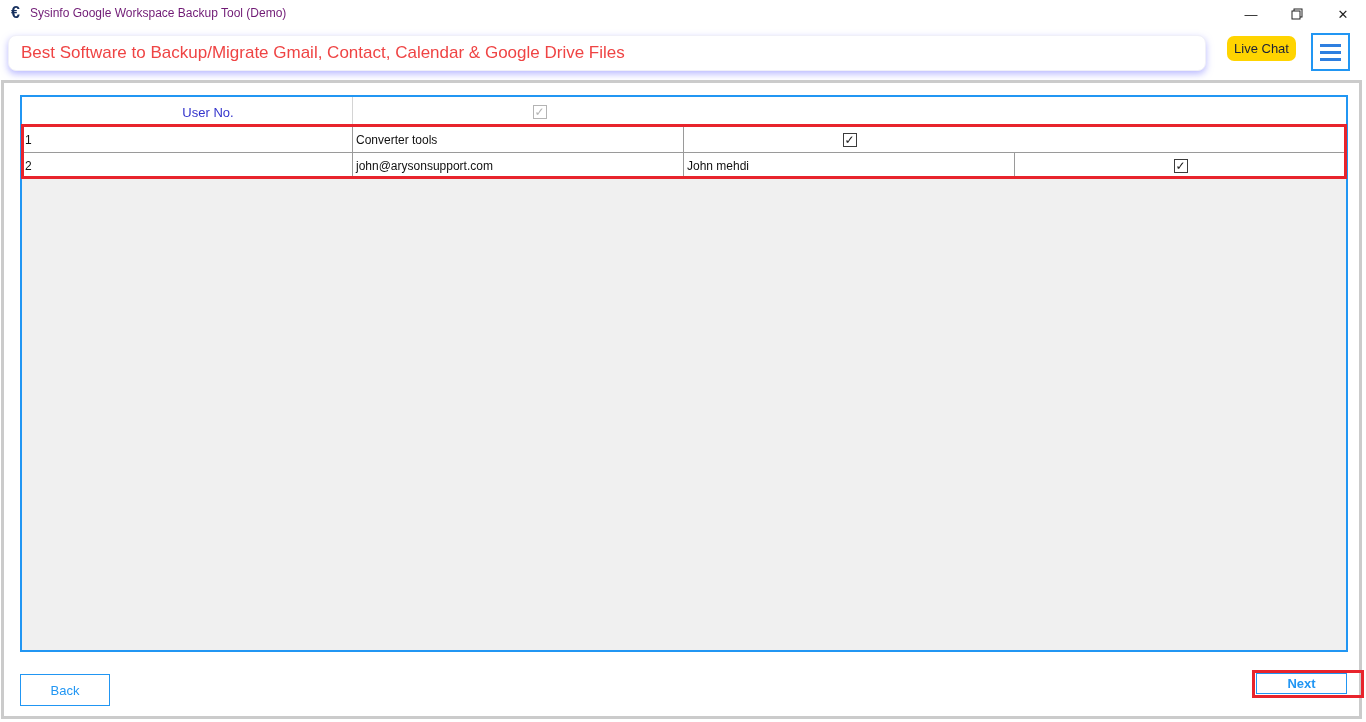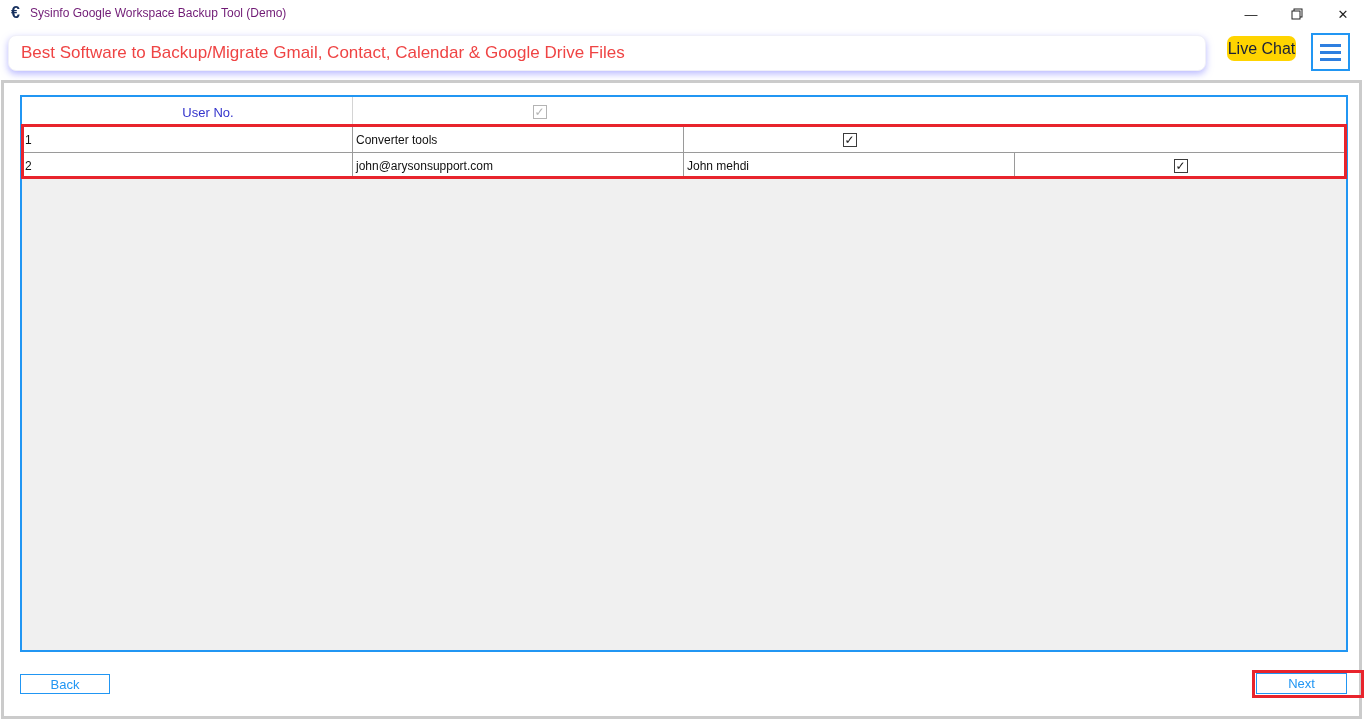--- a/index.html
+++ b/index.html
@@ -17,21 +17,21 @@
   .win-btn svg { display:block; }
 
   
   .banner { position:absolute; left:8px; top:35px; width:1198px; height:36px; background:#ffffff;
             border:1px solid #f0f0f8; border-radius:8px;
             box-shadow:0 3px 7px rgba(130,130,255,0.55);
             display:flex; align-items:center; padding-left:12px; }
   .banner span { color:#ef4444; font-size:17px; }
   .live-chat { position:absolute; left:1227px; top:36px; width:69px; height:25px;
                background:#ffd400; border-radius:7px; border:none;
-               color:#1a2038; font-size:16px; display:flex; align-items:center; justify-content:center; }
+               color:#1a2038; font-size:13px; display:flex; align-items:center; justify-content:center; }
   .hamburger { position:absolute; left:1311px; top:33px; width:39px; height:38px;
                background:#ffffff; border:2px solid #2196f3;
                display:flex; flex-direction:column; align-items:center; justify-content:center; gap:4px; }
   .hamburger .bar { width:21px; height:3px; background:#2e7fe0; }
 
   
   .frame { position:absolute; left:1px; top:80px; width:1361px; height:639px;
            border:3px solid #cbcbcb; background:#ffffff; }
 
   
@@ -51,24 +51,24 @@
          display:flex; align-items:center; justify-content:center;
          font-size:12px; line-height:12px; color:#1a1a1a; }
   .cbx.gray { border-color:#b4b4b4; color:#b4b4b4; }
 
   
   .anno { position:absolute; border:3px solid #e8242c; background:transparent; pointer-events:none; }
   .anno-rows { left:21px; top:124px; width:1326px; height:55px; }
   .anno-next { left:1252px; top:670px; width:112px; height:28px; }
 
   
-  .nav-btn { position:absolute; height:20px; background:#ffffff; border:1px solid #2196f3;
+  .nav-btn { position:absolute; height:32px; background:#ffffff; border:1px solid #2196f3;
              color:#2196f3; font-size:13px; display:flex; align-items:center; justify-content:center; }
   .back-btn { left:20px; top:674px; width:90px; }
-  .next-btn { left:1256px; top:673px; width:91px; height:21px; }
+  .next-btn { left:1256px; top:673px; width:91px; height:21px;font-weight:bold; }
 </style>
 </head>
 <body>
 
 <div class="titlebar">
   <div class="app-icon">€</div>
   <div class="app-title">Sysinfo Google Workspace Backup Tool (Demo)</div>
   <div class="win-controls">
     <div class="win-btn">—</div>
     <div class="win-btn">

